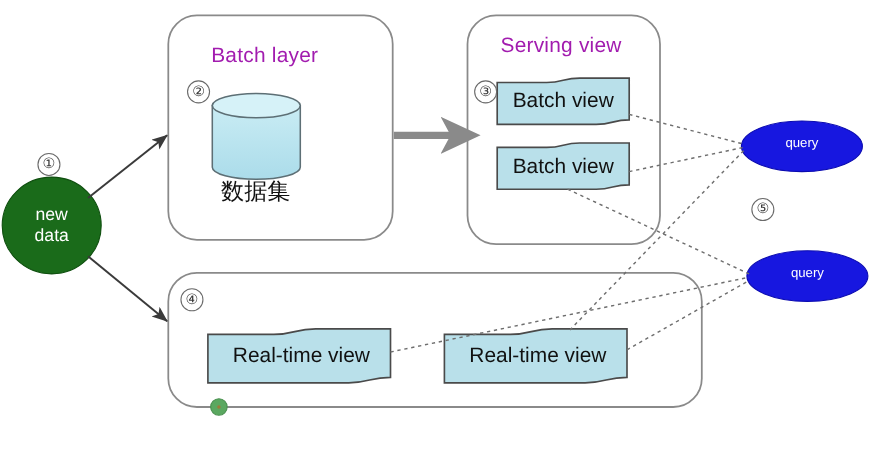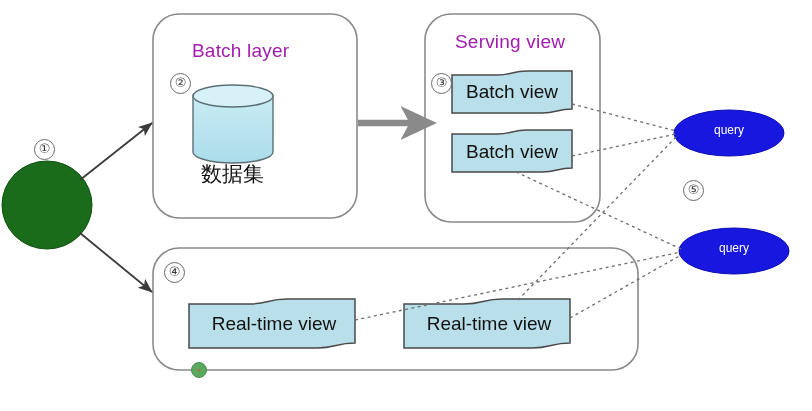--- a/index.html
+++ b/index.html
@@ -119,20 +119,24 @@
       <line x1="518" y1="300" x2="676" y2="137"></line>
       <line x1="516" y1="172" x2="681" y2="249"></line>
       <line x1="355" y1="320" x2="681" y2="252"></line>
       <line x1="570" y1="318" x2="681" y2="255"></line>
     </g>
 
     <circle cx="199" cy="370" r="7.5" fill="#5aa860" stroke="#4a9050" stroke-width="1"></circle>
     <circle cx="199" cy="370" r="1.6" fill="#9c7a3a"></circle>
   </svg>
 
+  <div class="node-text" style="left:7px;top:186px;width:80px;">
+    <div>new</div>
+    <div>data</div>
+  </div>
 
   <div class="circled-num" style="left:34px;top:139px;">①</div>
 
   <div class="lbl layer-title" style="left:192px;top:40px;">Batch layer</div>
   <div class="circled-num" style="left:170px;top:73px;">②</div>
   <div class="cyl-text" style="left:201px;top:112px;margin-top:48px;">数据集</div>
 
   <div class="lbl layer-title" style="left:455px;top:31px;">Serving view</div>
   <div class="circled-num" style="left:431px;top:73px;">③</div>
 

